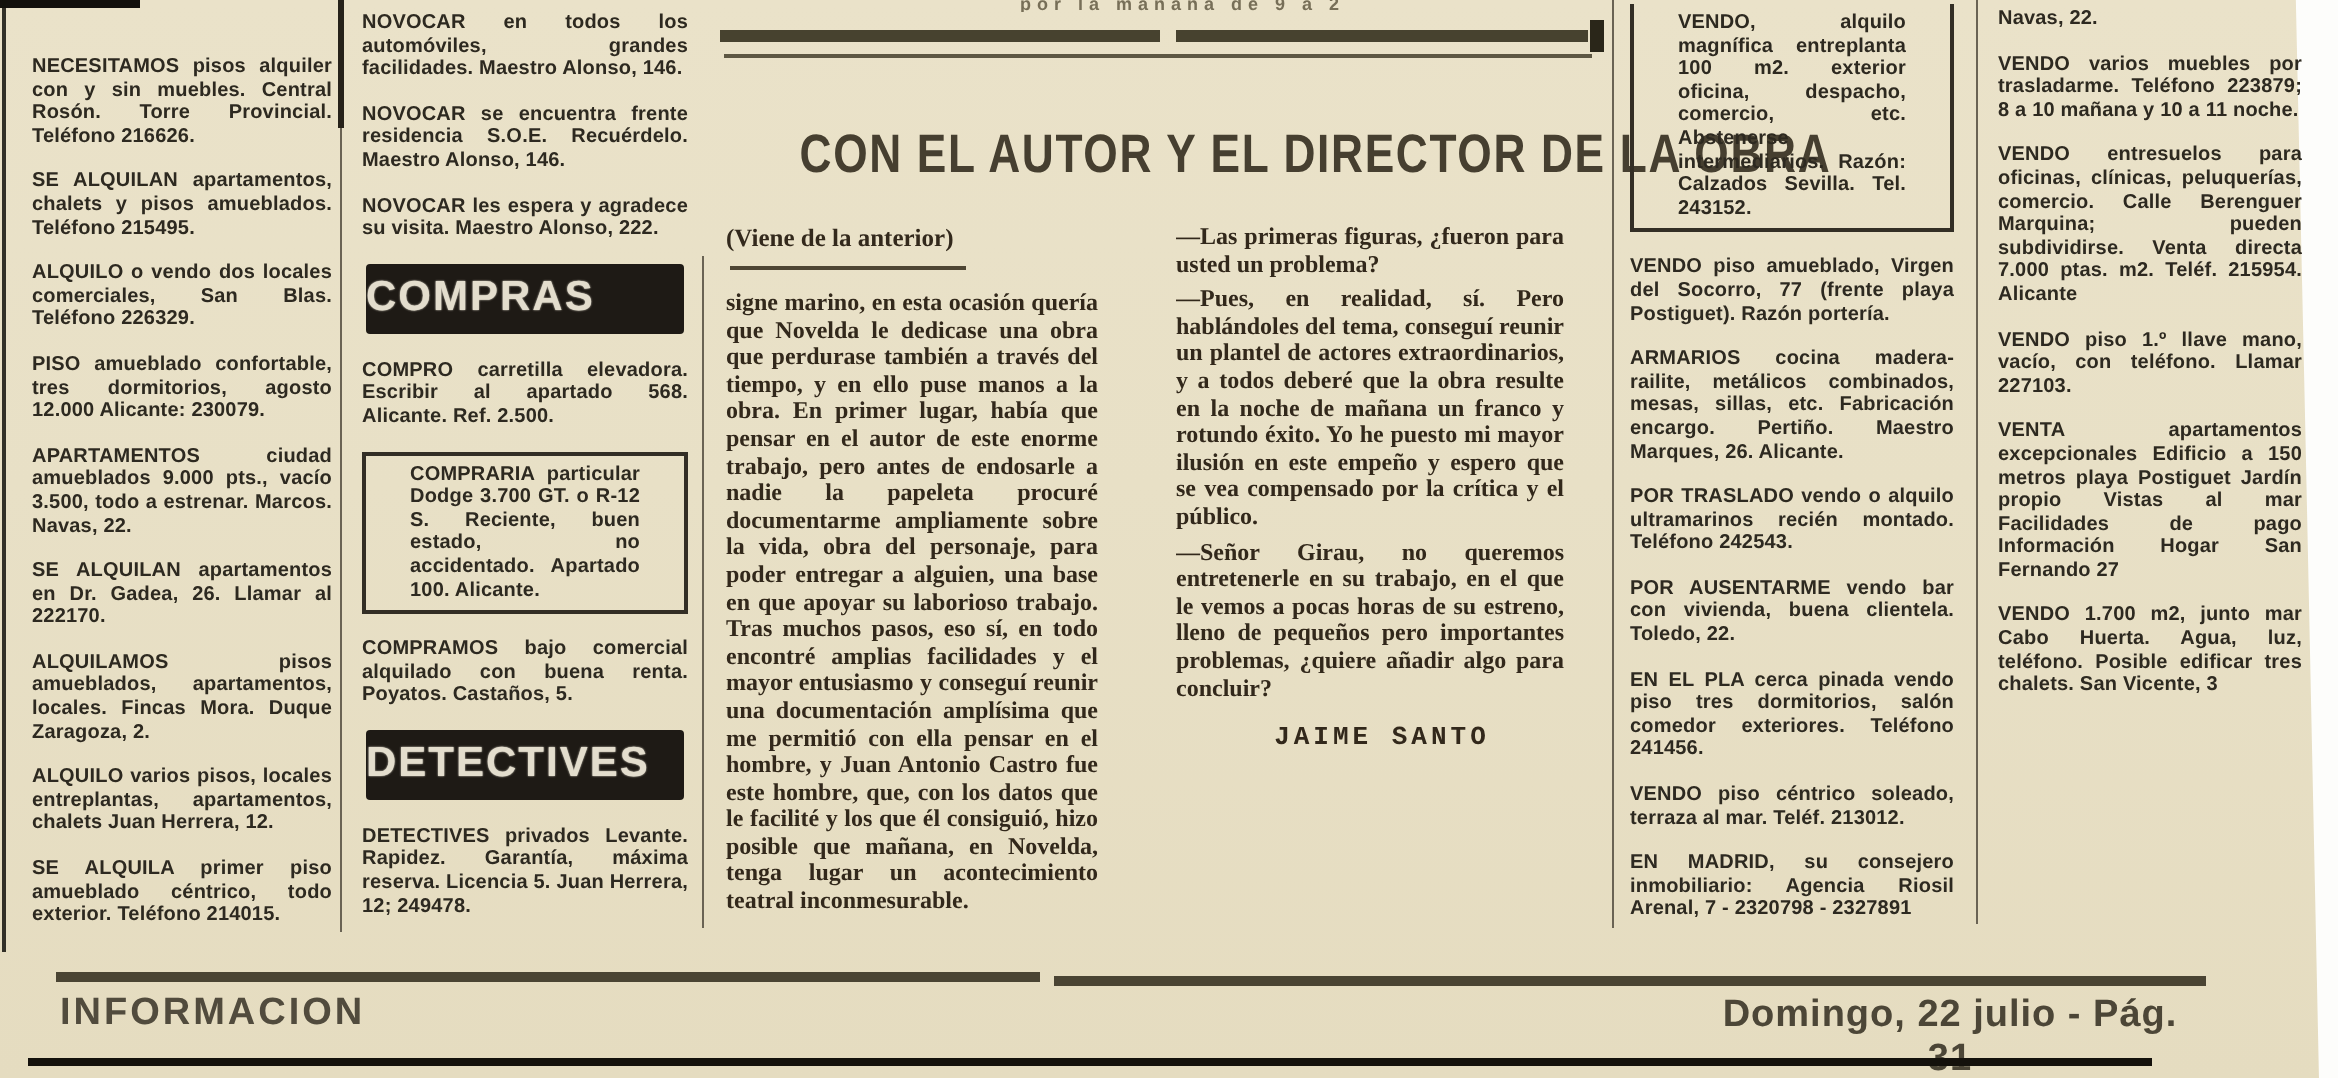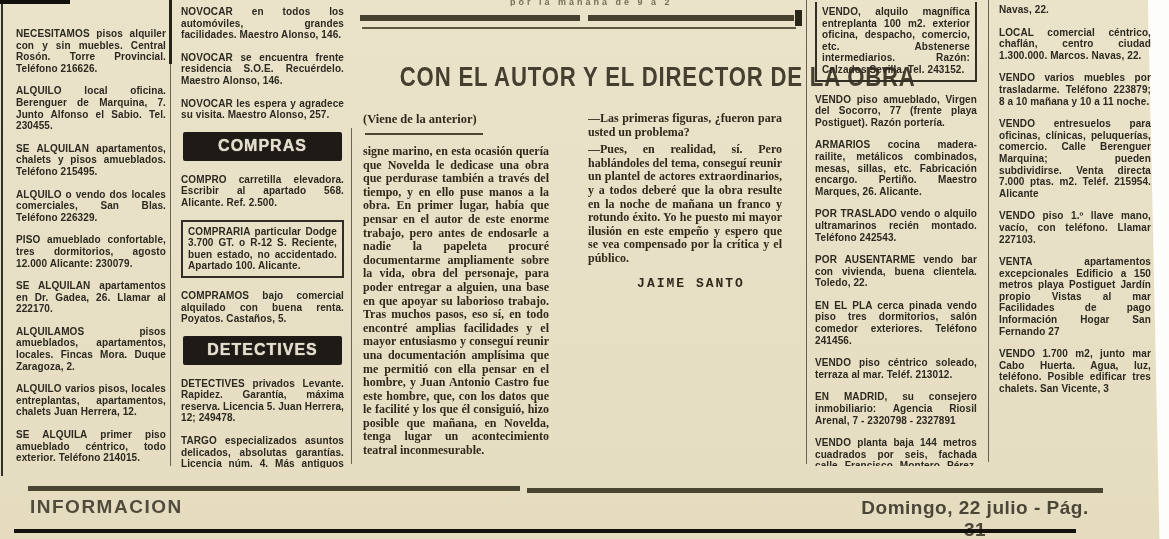--- a/index.html
+++ b/index.html
@@ -17,27 +17,27 @@
   .v-rule{position:absolute;width:1px;background:#6a6354;}
   .v-rule-dark{position:absolute;width:3px;background:#26221a;}
 
   
   .col{position:absolute;overflow:hidden;}
   .ad{
     margin:0 0 11px 0;font-size:10px;line-height:1.16;font-weight:bold;
     text-align:justify;letter-spacing:.1px;color:#2d2920;
   }
   .ad.boxed{
-    border:2px solid #332e25;padding:4px 5px;margin-bottom:12px;
+    border:2px solid #332e25;padding:4px 22px;margin-bottom:12px;
   }
   .col4 .ad.boxed{border-top:none;}
   .ad.partial{}
   .section-header{
-    background:#1e1a15;color:#e3ddcd;text-align:center;
-    font-size:16px;font-weight:bold;letter-spacing:1px;
+    background:#1e1a15;color:#e3ddcd;
+    font-size:21px;font-weight:bold;letter-spacing:1px;
     padding:5px 0 6px;margin:4px 2px 13px;border-radius:2px;
     text-shadow:0 0 1px #efe9d9;
   }
 
   
   .article{position:absolute;left:360px;top:0;width:442px;height:474px;}
   .top-frag{
     position:absolute;top:-3px;left:150px;width:292px;overflow:hidden;height:9px;
     font-size:9px;font-weight:bold;color:#776f58;letter-spacing:3px;white-space:nowrap;
   }
@@ -89,34 +89,34 @@
   <div class="torn-right"></div>
 
   <div class="v-rule" style="left:170px;top:0;height:466px;"></div>
   <div class="v-rule-dark" style="left:169px;top:0;height:64px;"></div>
   <div class="v-rule" style="left:351px;top:128px;height:336px;"></div>
   <div class="v-rule" style="left:806px;top:0;height:464px;"></div>
   <div class="v-rule" style="left:988px;top:0;height:462px;"></div>
 
   <div class="col" style="left:16px;top:8px;width:150px;height:460px;margin-top:20px;">
       <p class="ad">NECESITAMOS pisos alquiler con y sin muebles. Central Rosón. Torre Provincial. Teléfono 216626.</p>
-      <p class="ad">ALQUILO local oficina. Berenguer de Marquina, 7. Junto Alfonso el Sabio. Tel. 230455.</p>
       <p class="ad">SE ALQUILAN apartamentos, chalets y pisos amueblados. Teléfono 215495.</p>
       <p class="ad">ALQUILO o vendo dos locales comerciales, San Blas. Teléfono 226329.</p>
       <p class="ad">PISO amueblado confortable, tres dormitorios, agosto 12.000 Alicante: 230079.</p>
+      <p class="ad">APARTAMENTOS ciudad amueblados 9.000 pts., vacío 3.500, todo a estrenar. Marcos. Navas, 22.</p>
       <p class="ad">SE ALQUILAN apartamentos en Dr. Gadea, 26. Llamar al 222170.</p>
       <p class="ad">ALQUILAMOS pisos amueblados, apartamentos, locales. Fincas Mora. Duque Zaragoza, 2.</p>
       <p class="ad">ALQUILO varios pisos, locales entreplantas, apartamentos, chalets Juan Herrera, 12.</p>
       <p class="ad">SE ALQUILA primer piso amueblado céntrico, todo exterior. Teléfono 214015.</p>
     </div>
 
   <div class="col col2" style="left:181px;top:6px;width:163px;height:462px;">
       <p class="ad">NOVOCAR en todos los automóviles, grandes facilidades. Maestro Alonso, 146.</p>
       <p class="ad">NOVOCAR se encuentra frente residencia S.O.E. Recuérdelo. Maestro Alonso, 146.</p>
-      <p class="ad">NOVOCAR les espera y agradece su visita. Maestro Alonso, 257.</p>
+      <p class="ad">NOVOCAR les espera y agradece su visita. Maestro Alonso, 222.</p>
       <div class="section-header">COMPRAS</div>
       <p class="ad">COMPRO carretilla elevadora. Escribir al apartado 568. Alicante. Ref. 2.500.</p>
       <p class="ad boxed">COMPRARIA particular Dodge 3.700 GT. o R-12 S. Reciente, buen estado, no accidentado. Apartado 100. Alicante.</p>
       <p class="ad">COMPRAMOS bajo comercial alquilado con buena renta. Poyatos. Castaños, 5.</p>
       <div class="section-header">DETECTIVES</div>
       <p class="ad">DETECTIVES privados Levante. Rapidez. Garantía, máxima reserva. Licencia 5. Juan Herrera, 12; 249478.</p>
       <p class="ad">TARGO especializados asuntos delicados, absolutas garantías. Licencia núm. 4. Más antiguos Alicante. Méndez Núñez, 45. Tel. 213399.</p>
     </div>
 
   <div class="article">
@@ -133,40 +133,40 @@
       <div class="kicker-underline"></div>
       <div>
           <p class="art">signe marino, en esta ocasión quería que Novelda le dedicase una obra que perdurase también a través del tiempo, y en ello puse manos a la obra. En primer lugar, había que pensar en el autor de este enorme trabajo, pero antes de endosarle a nadie la papeleta procuré documentarme ampliamente sobre la vida, obra del personaje, para poder entregar a alguien, una base en que apoyar su laborioso trabajo. Tras muchos pasos, eso sí, en todo encontré amplias facilidades y el mayor entusiasmo y conseguí reunir una documentación amplísima que me permitió con ella pensar en el hombre, y Juan Antonio Castro fue este hombre, que, con los datos que le facilité y los que él consiguió, hizo posible que mañana, en Novelda, tenga lugar un acontecimiento teatral inconmesurable.</p>
         </div>
     </div>
 
     <div class="art-col art-col-right">
       <div>
           <p class="art">—Las primeras figuras, ¿fueron para usted un problema?</p>
           <p class="art">—Pues, en realidad, sí. Pero hablándoles del tema, conseguí reunir un plantel de actores extraordinarios, y a todos deberé que la obra resulte en la noche de mañana un franco y rotundo éxito. Yo he puesto mi mayor ilusión en este empeño y espero que se vea compensado por la crítica y el público.</p>
+          <p class="art">—Señor Girau, no queremos entretenerle en su trabajo, en el que le vemos a pocas horas de su estreno, lleno de pequeños pero importantes problemas, ¿quiere añadir algo para concluir?</p>
         </div>
       <div class="signature">JAIME SANTO</div>
     </div>
   </div>
 
   <div class="col col4" style="left:815px;top:2px;width:162px;height:464px;">
       <p class="ad boxed">VENDO, alquilo magnífica entreplanta 100 m2. exterior oficina, despacho, comercio, etc. Abstenerse intermediarios. Razón: Calzados Sevilla. Tel. 243152.</p>
       <p class="ad">VENDO piso amueblado, Virgen del Socorro, 77 (frente playa Postiguet). Razón portería.</p>
       <p class="ad">ARMARIOS cocina madera-railite, metálicos combinados, mesas, sillas, etc. Fabricación encargo. Pertiño. Maestro Marques, 26. Alicante.</p>
       <p class="ad">POR TRASLADO vendo o alquilo ultramarinos recién montado. Teléfono 242543.</p>
       <p class="ad">POR AUSENTARME vendo bar con vivienda, buena clientela. Toledo, 22.</p>
       <p class="ad">EN EL PLA cerca pinada vendo piso tres dormitorios, salón comedor exteriores. Teléfono 241456.</p>
       <p class="ad">VENDO piso céntrico soleado, terraza al mar. Teléf. 213012.</p>
       <p class="ad">EN MADRID, su consejero inmobiliario: Agencia Riosil Arenal, 7 - 2320798 - 2327891</p>
       <p class="ad">VENDO planta baja 144 metros cuadrados por seis, fachada calle Francisco Montero Pérez. Llamar teléf. 217999, mañanas 9-12; tardes 3-5.</p>
     </div>
 
   <div class="col col5" style="left:999px;top:4px;width:152px;height:462px;">
       <p class="ad partial">Navas, 22.</p>
-      <p class="ad">LOCAL comercial céntrico, chaflán, centro ciudad 1.300.000. Marcos. Navas, 22.</p>
       <p class="ad">VENDO varios muebles por trasladarme. Teléfono 223879; 8 a 10 mañana y 10 a 11 noche.</p>
       <p class="ad">VENDO entresuelos para oficinas, clínicas, peluquerías, comercio. Calle Berenguer Marquina; pueden subdividirse. Venta directa 7.000 ptas. m2. Teléf. 215954. Alicante</p>
       <p class="ad">VENDO piso 1.º llave mano, vacío, con teléfono. Llamar 227103.</p>
       <p class="ad">VENTA apartamentos excepcionales Edificio a 150 metros playa Postiguet Jardín propio Vistas al mar Facilidades de pago Información Hogar San Fernando 27</p>
       <p class="ad">VENDO 1.700 m2, junto mar Cabo Huerta. Agua, luz, teléfono. Posible edificar tres chalets. San Vicente, 3</p>
     </div>
 
   <div class="footer-rule" style="left:28px;top:486px;width:492px;"></div>
   <div class="footer-rule" style="left:527px;top:488px;width:576px;"></div>
   <div class="footer-left">INFORMACION</div>

